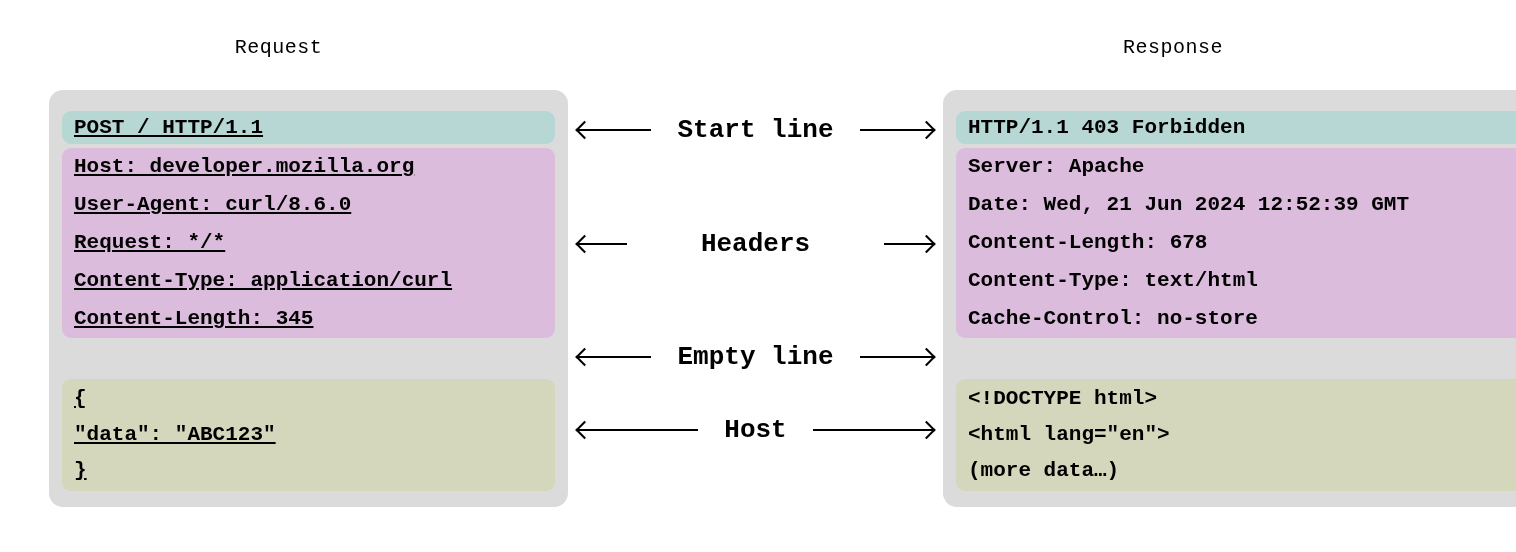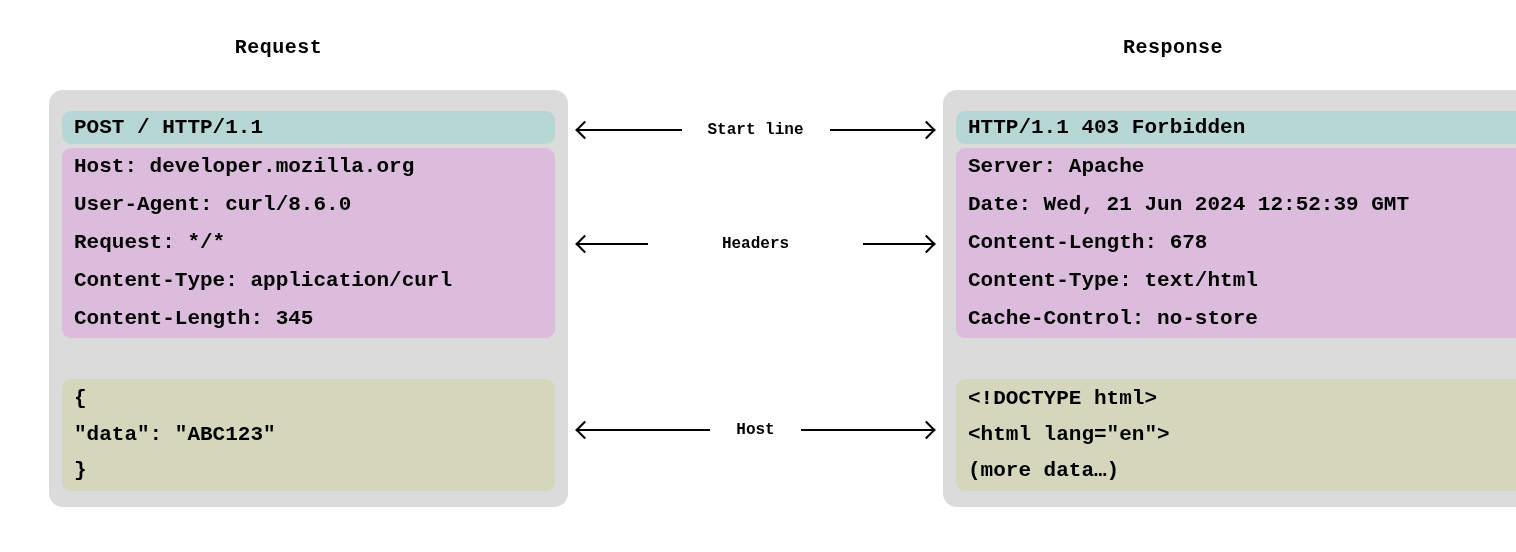--- a/index.html
+++ b/index.html
@@ -13,38 +13,38 @@
     width: 1516px;
     height: 552px;
     background: #ffffff;
     overflow: hidden;
   }
   .col-title {
     position: absolute;
     top: 36px;
     margin: 0;
     font-size: 20px;
-    font-weight: 700;
+    font-weight: 400;
     text-align: center;
     transform: translateX(-30px);
     letter-spacing: 0.5px;
   }
   .title-request  { left: 49px;  width: 519px; }
   .title-response { left: 943px; width: 520px; }
 
   .panel {
     position: absolute;
     top: 90px;
     height: 417px;
     background: var(--panel-bg, #dbdbdb);
     border-radius: 14px;
     box-sizing: border-box;
     padding: 21px 13px 20px 13px;
   }
-  .panel-request  { left: 49px;  width: 519px; }
+  .panel-request  { left: 49px;  width: 519px; text-decoration: underline; }
   .panel-response { left: 943px; width: 620px; }
 
   .box {
     border-radius: 9px;
     font-size: 21px;
     box-sizing: border-box;
     padding: 0 12px;
   }
   .box-start {
     background: var(--start-line-bg, #b7d7d4);
@@ -70,21 +70,21 @@
   .mid-row {
     position: absolute;
     left: 10px;
     right: 10px;
     height: 32px;
     transform: translateY(-50%);
     display: flex;
     align-items: center;
   }
   .mid-label {
-    font-size: 16px;
+    font-size: 26px;
     margin: 0 26px;
     white-space: nowrap;
   }
   .arrow {
     position: relative;
     flex: 1 1 auto;
     height: 2px;
     background: var(--arrow, #000);
     min-width: 30px;
   }
@@ -143,20 +143,25 @@
     <div class="mid-row row-start-line">
       <span class="arrow arrow-left"></span>
       <span class="mid-label">Start line</span>
       <span class="arrow arrow-right"></span>
     </div>
     <div class="mid-row row-headers">
       <span class="arrow arrow-left"></span>
       <span class="mid-label">Headers</span>
       <span class="arrow arrow-right"></span>
     </div>
+    <div class="mid-row row-empty-line">
+      <span class="arrow arrow-left"></span>
+      <span class="mid-label">Empty line</span>
+      <span class="arrow arrow-right"></span>
+    </div>
     <div class="mid-row row-body">
       <span class="arrow arrow-left"></span>
       <span class="mid-label">Host</span>
       <span class="arrow arrow-right"></span>
     </div>
   </div>
 
   <div class="panel panel-response">
     <div class="box box-start">
       <span>HTTP/1.1 403 Forbidden</span>

